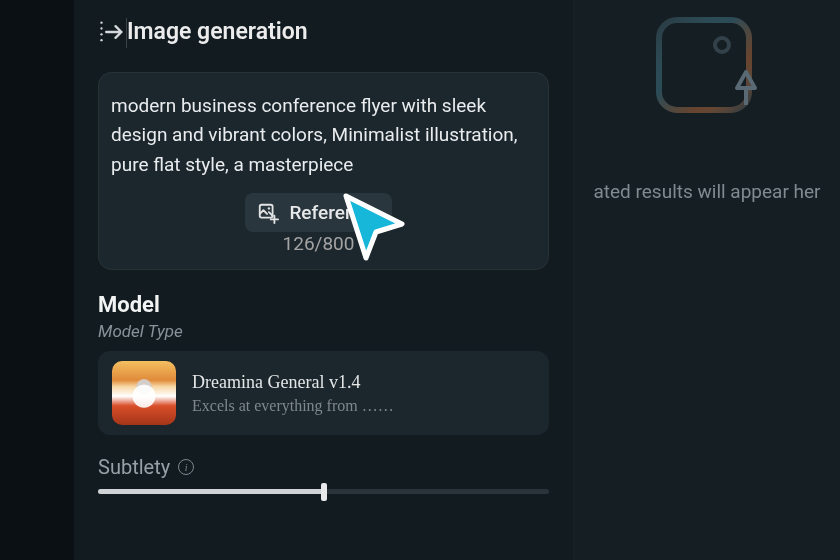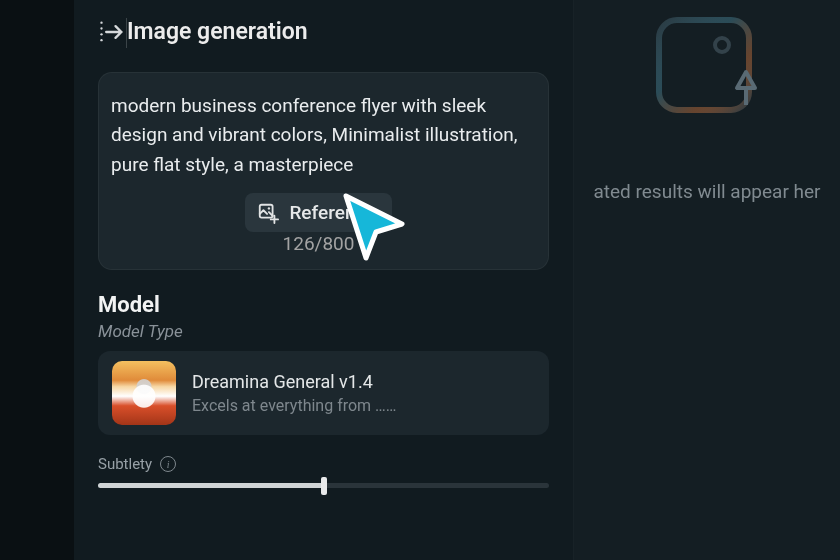--- a/index.html
+++ b/index.html
@@ -100,20 +100,21 @@
   
   .model-card {
     display: flex;
     align-items: center;
     gap: 16px;
     background: #1c272d;
     border-radius: 12px;
     padding: 10px 14px;
     margin-bottom: 20px;
     cursor: pointer;
+    font-family: Liberation Serif, serif;
   }
   .model-thumb {
     width: 64px; height: 64px;
     border-radius: 10px;
     background: linear-gradient(180deg,#f4c060 0%, #e08b3a 30%, #f7d7a4 40%, #fff 55%, #d94f2a 70%, #a33518 100%);
     position: relative;
     overflow: hidden;
   }
   .model-thumb::before{
     content:"";
@@ -123,21 +124,21 @@
       radial-gradient(circle at 50% 40%, rgba(210,210,210,.9) 0 7px, transparent 8px);
   }
   .model-name { font-size: 18px; color: #e4e7e8; margin-bottom: 4px; }
   .model-desc { font-size: 16px; color: #7e878d; }
 
   
   .subtlety-row {
     display: flex; align-items: center; gap: 8px;
     margin-bottom: 10px;
   }
-  .subtlety-label { font-size: 15px; color: #97a0a6; }
+  .subtlety-label { font-size: 20px; color: #97a0a6; }
   .info-icon {
     width: 16px; height: 16px;
     border: 1.5px solid #7e878d;
     border-radius: 50%;
     display: inline-flex; align-items:center; justify-content:center;
     font-size: 10px; color:#7e878d;
     font-style: italic; font-family: serif;
   }
   .slider-track {
     position: relative;

